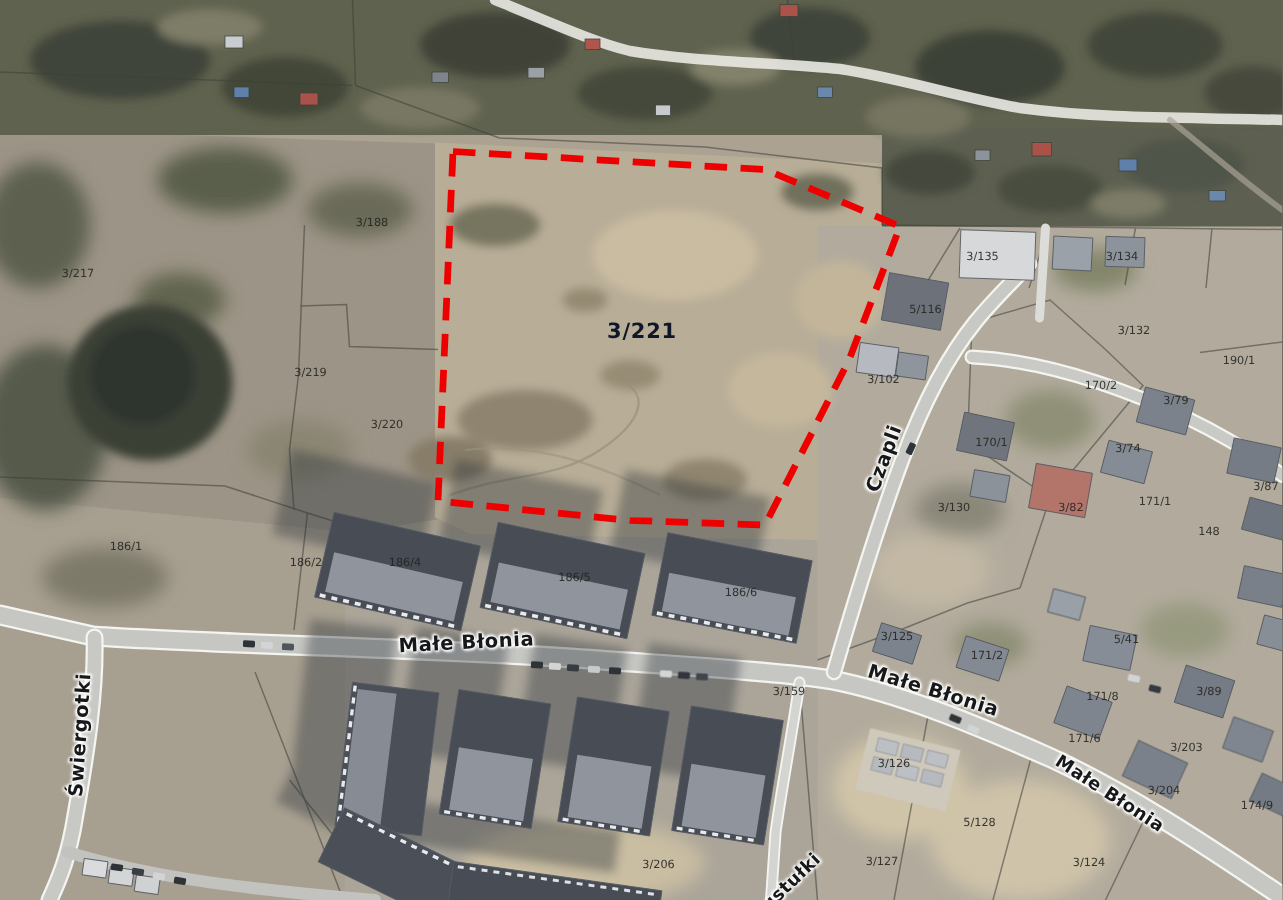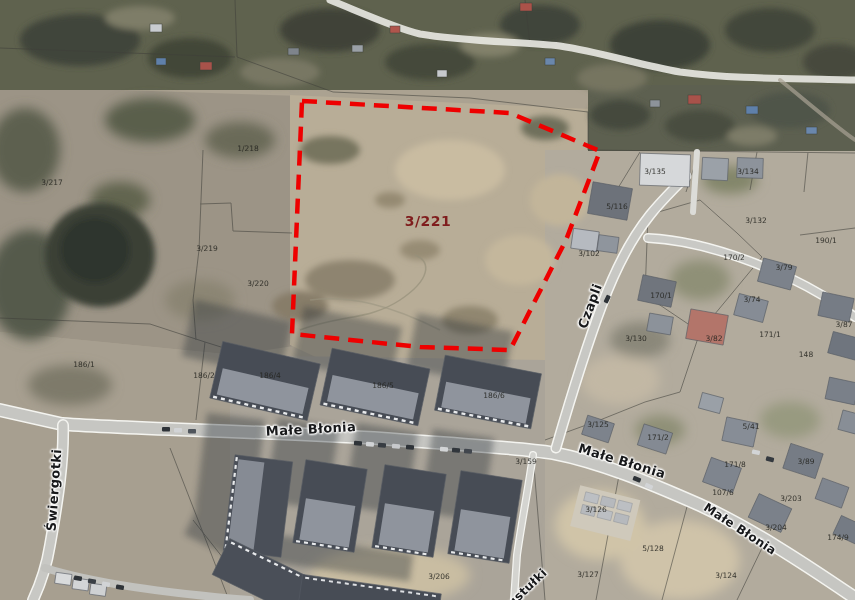--- a/index.html
+++ b/index.html
@@ -312,21 +312,21 @@
 </svg>
 
 <div id="labels">
       <span class="street-label" style="left: 311px; top: 429px; font-size: 13px; --rot: -3deg;">Małe Błonia</span>
       <span class="street-label" style="left: 622px; top: 461px; font-size: 13px; --rot: 17deg;">Małe Błonia</span>
       <span class="street-label" style="left: 740px; top: 529px; font-size: 12px; --rot: 33deg;">Małe Błonia</span>
       <span class="street-label" style="left: 590px; top: 306px; font-size: 13px; --rot: -70deg;">Czapli</span>
       <span class="street-label" style="left: 54px; top: 490px; font-size: 13px; --rot: -86deg;">Świergotki</span>
       <span class="street-label" style="left: 524px; top: 591px; font-size: 12px; --rot: -44deg;">Pustułki</span>
       <span class="parcel-label" style="left: 52px; top: 182px;">3/217</span>
-      <span class="parcel-label" style="left: 248px; top: 148px;">1/218</span>
+      <span class="parcel-label" style="left: 248px; top: 148px;">3/188</span>
       <span class="parcel-label" style="left: 207px; top: 248px;">3/219</span>
       <span class="parcel-label" style="left: 258px; top: 283px;">3/220</span>
       <span class="parcel-label" style="left: 84px; top: 364px;">186/1</span>
       <span class="parcel-label" style="left: 204px; top: 375px;">186/2</span>
       <span class="parcel-label" style="left: 270px; top: 375px;">186/4</span>
       <span class="parcel-label" style="left: 383px; top: 385px;">186/5</span>
       <span class="parcel-label" style="left: 494px; top: 395px;">186/6</span>
       <span class="parcel-label" style="left: 655px; top: 171px;">3/135</span>
       <span class="parcel-label" style="left: 748px; top: 171px;">3/134</span>
       <span class="parcel-label" style="left: 617px; top: 206px;">5/116</span>
@@ -340,25 +340,25 @@
       <span class="parcel-label" style="left: 636px; top: 338px;">3/130</span>
       <span class="parcel-label" style="left: 714px; top: 338px;">3/82</span>
       <span class="parcel-label" style="left: 770px; top: 334px;">171/1</span>
       <span class="parcel-label" style="left: 806px; top: 354px;">148</span>
       <span class="parcel-label" style="left: 844px; top: 324px;">3/87</span>
       <span class="parcel-label" style="left: 598px; top: 424px;">3/125</span>
       <span class="parcel-label" style="left: 658px; top: 437px;">171/2</span>
       <span class="parcel-label" style="left: 751px; top: 426px;">5/41</span>
       <span class="parcel-label" style="left: 735px; top: 464px;">171/8</span>
       <span class="parcel-label" style="left: 806px; top: 461px;">3/89</span>
-      <span class="parcel-label" style="left: 723px; top: 492px;">107/6</span>
+      <span class="parcel-label" style="left: 723px; top: 492px;">171/6</span>
       <span class="parcel-label" style="left: 791px; top: 498px;">3/203</span>
       <span class="parcel-label" style="left: 776px; top: 527px;">3/204</span>
       <span class="parcel-label" style="left: 838px; top: 537px;">174/9</span>
       <span class="parcel-label" style="left: 596px; top: 509px;">3/126</span>
       <span class="parcel-label" style="left: 653px; top: 548px;">5/128</span>
       <span class="parcel-label" style="left: 588px; top: 574px;">3/127</span>
       <span class="parcel-label" style="left: 726px; top: 575px;">3/124</span>
       <span class="parcel-label" style="left: 526px; top: 461px;">3/159</span>
       <span class="parcel-label" style="left: 439px; top: 576px;">3/206</span>
     </div>
-<div id="plot-label" style="left: 428px; top: 221px; color: #7f1d1d;">3/221</div>
+<div id="plot-label" style="left: 428px; top: 221px; color: #0f172a;">3/221</div>
 </div>
 
 </body></html>

